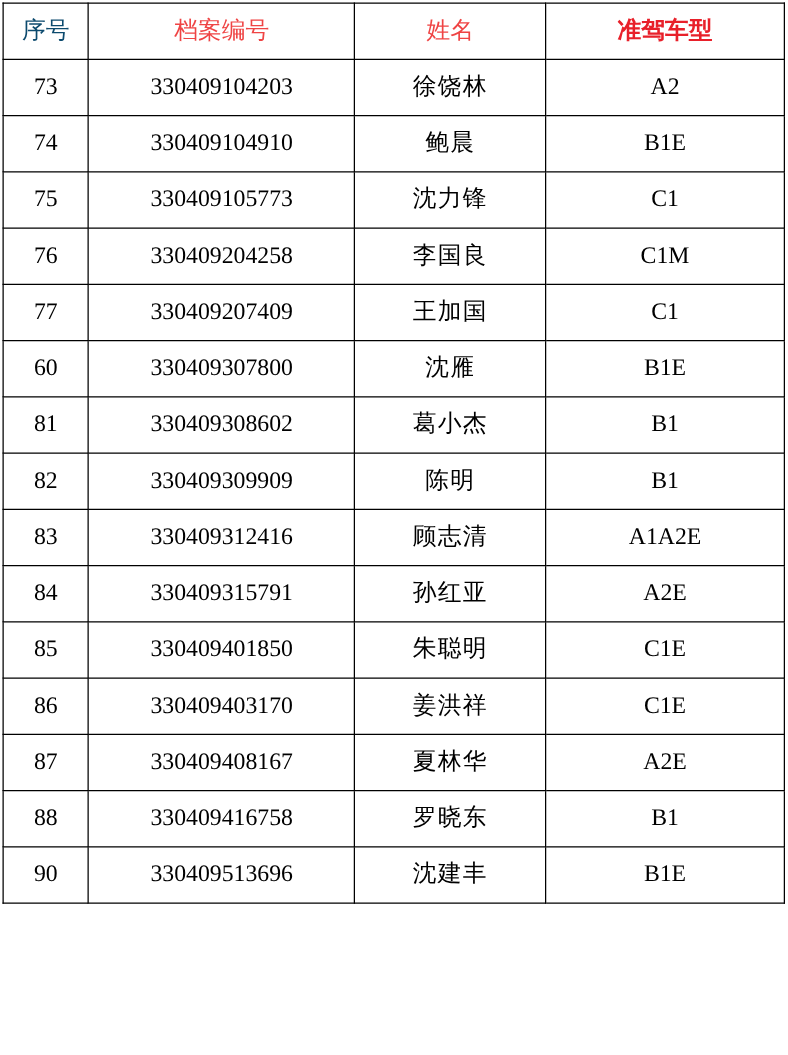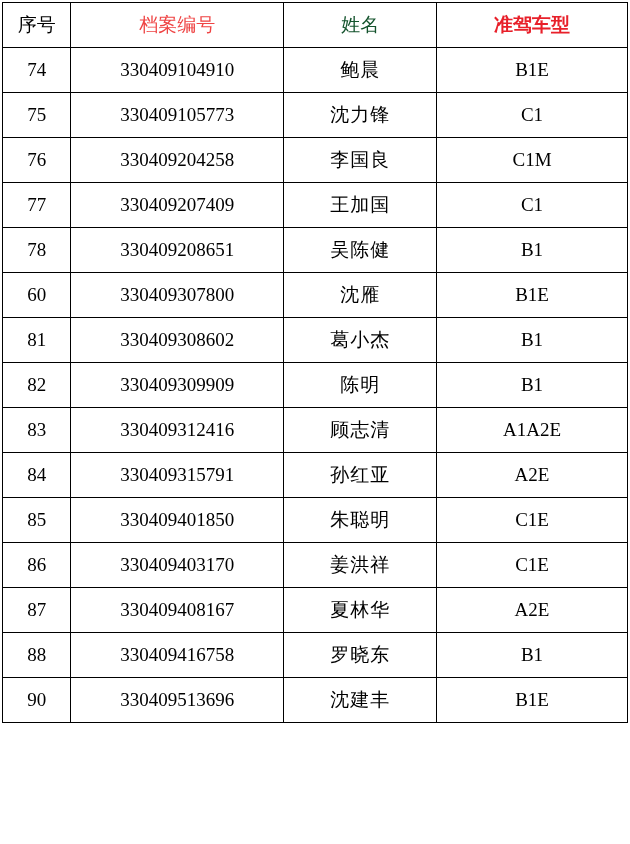--- a/index.html
+++ b/index.html
@@ -60,27 +60,33 @@
 <div id="table-wrap">
   <table class="data-table">
     <colgroup>
       <col class="c0">
       <col class="c1">
       <col class="c2">
       <col class="c3">
     </colgroup>
     <thead>
       <tr>
-        <th style="color: #000000;">序号</th>
+        <th style="color: #0c4a6e;">序号</th>
         <th style="color: #ef4444;">档案编号</th>
-        <th style="color: #14532d;">姓名</th>
+        <th style="color: #ef4444;">姓名</th>
         <th style="color: rgb(232, 32, 42); font-weight: bold;">准驾车型</th>
       </tr>
     </thead>
     <tbody id="table-body">
+        <tr>
+          <td class="num">73</td>
+          <td class="code">330409104203</td>
+          <td class="name">徐饶林</td>
+          <td class="type">A2</td>
+        </tr>
         <tr>
           <td class="num">74</td>
           <td class="code">330409104910</td>
           <td class="name">鲍晨</td>
           <td class="type">B1E</td>
         </tr>
         <tr>
           <td class="num">75</td>
           <td class="code">330409105773</td>
           <td class="name">沈力锋</td>
@@ -90,26 +96,20 @@
           <td class="num">76</td>
           <td class="code">330409204258</td>
           <td class="name">李国良</td>
           <td class="type">C1M</td>
         </tr>
         <tr>
           <td class="num">77</td>
           <td class="code">330409207409</td>
           <td class="name">王加国</td>
           <td class="type">C1</td>
-        </tr>
-        <tr>
-          <td class="num">78</td>
-          <td class="code">330409208651</td>
-          <td class="name">吴陈健</td>
-          <td class="type">B1</td>
         </tr>
         <tr>
           <td class="num">60</td>
           <td class="code">330409307800</td>
           <td class="name">沈雁</td>
           <td class="type">B1E</td>
         </tr>
         <tr>
           <td class="num">81</td>
           <td class="code">330409308602</td>

